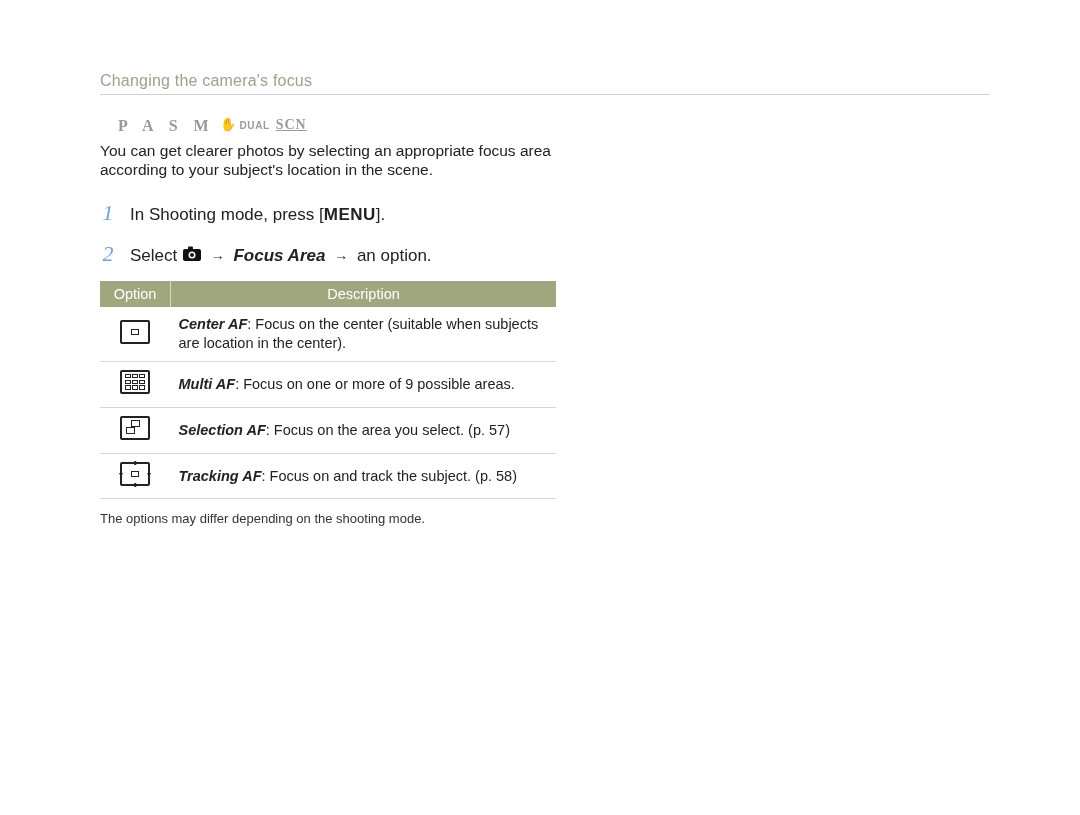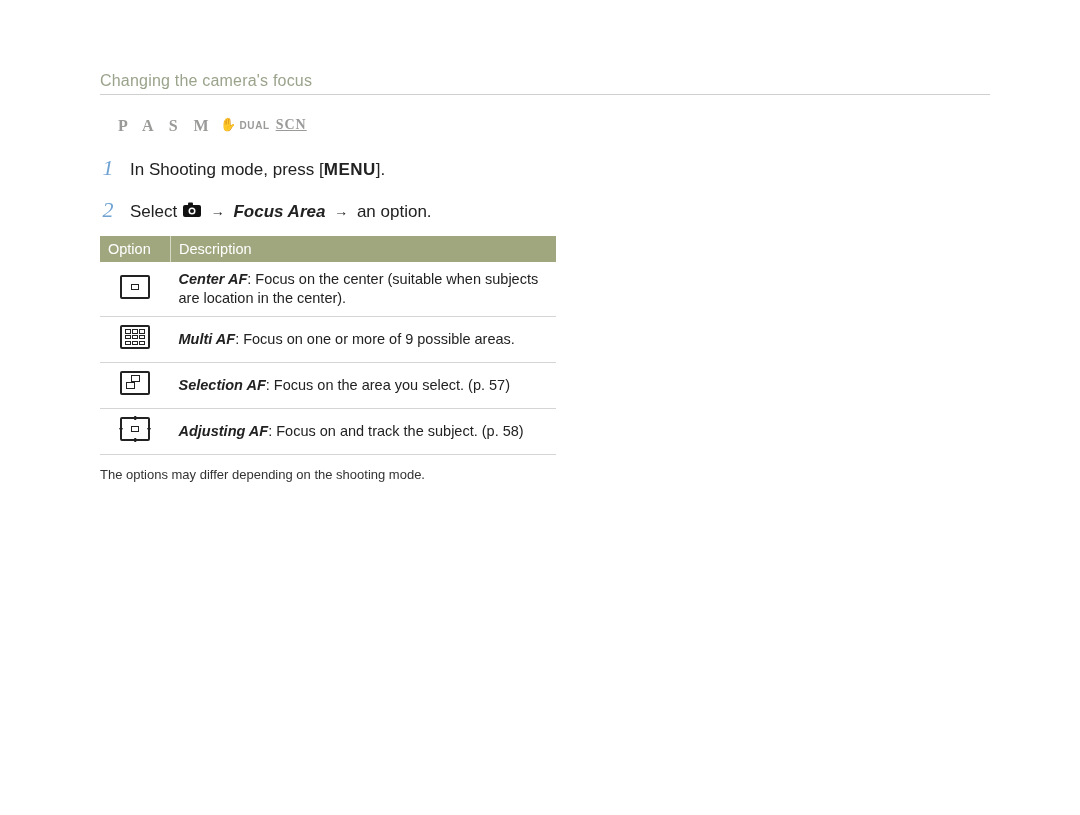--- a/index.html
+++ b/index.html
@@ -116,21 +116,21 @@
   .opts-table {
     margin-top: 10px;
     width: 456px;
     border-collapse: collapse;
     font-size: 14.5px;
   }
   .opts-table thead th {
     background: #a0a77f;
     color: #fff;
     font-weight: 400;
-    text-align: left;
+    text-align: center;
     padding: 5px 8px;
   }
   .opts-table thead th:first-child {
     width: 54px;
     border-right: 1px solid #d7dbc6;
   }
   .opts-table tbody td {
     border-bottom: 1px solid #d5d5d5;
     padding: 8px 8px;
     vertical-align: middle;
@@ -230,20 +230,21 @@
   <hr class="rule">
 
   <div>
     <span class="mode-row">
       <span class="mode-letter">P A S M</span>
       <span class="mode-dual"><span class="hand">✋</span><span>DUAL</span></span>
       <span class="mode-scn">SCN</span>
     </span>
   </div>
 
+  <p class="intro">You can get clearer photos by selecting an appropriate focus area according to your subject's location in the scene.</p>
 
   <div class="steps">
     <div class="step">
       <span class="step-num">1</span>
       <span class="step-body">
         <span>In Shooting mode, press [</span><span class="menu-key">MENU</span><span>].</span>
       </span>
     </div>
 
     <div class="step">
@@ -309,21 +310,21 @@
           <span class="bold">Selection AF</span><span>: Focus on the area you select. (p. 57)</span>
         </td>
       </tr>
       <tr>
         <td class="icon-cell">
           <span class="afbox af-tracking">
             <span class="tick t1"></span><span class="tick t2"></span><span class="tick t3"></span><span class="tick t4"></span>
           </span>
         </td>
         <td>
-          <span class="bold">Adjusting AF</span><span>: Focus on and track the subject. (p. 58)</span>
+          <span class="bold">Tracking AF</span><span>: Focus on and track the subject. (p. 58)</span>
         </td>
       </tr>
     </tbody>
   </table>
 
   <div class="footnote">The options may differ depending on the shooting mode.</div>
 
 </div>
 
 </body></html>

